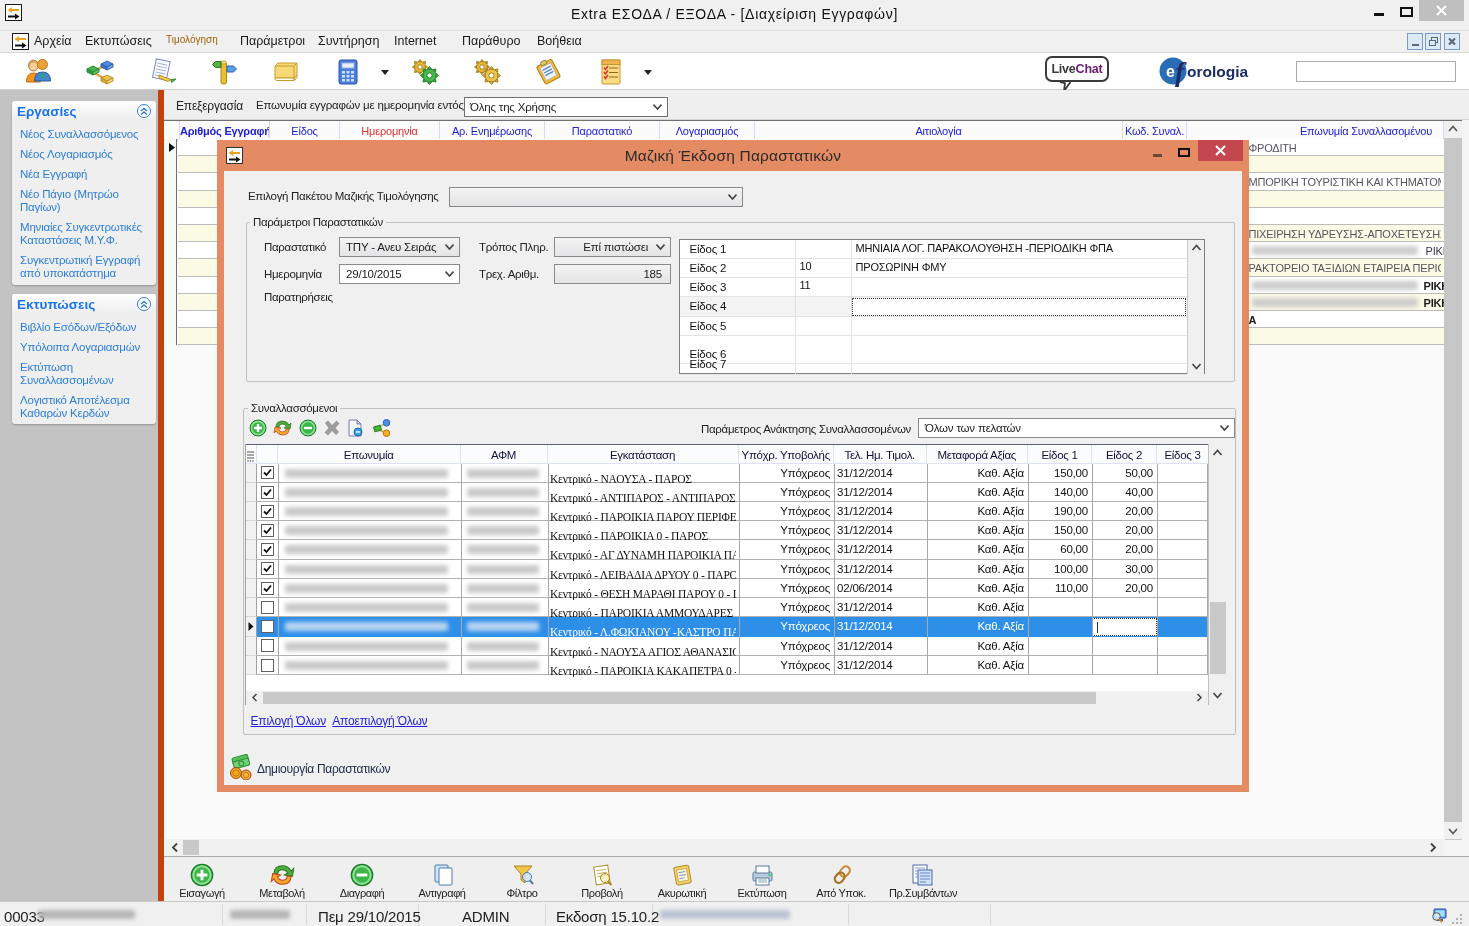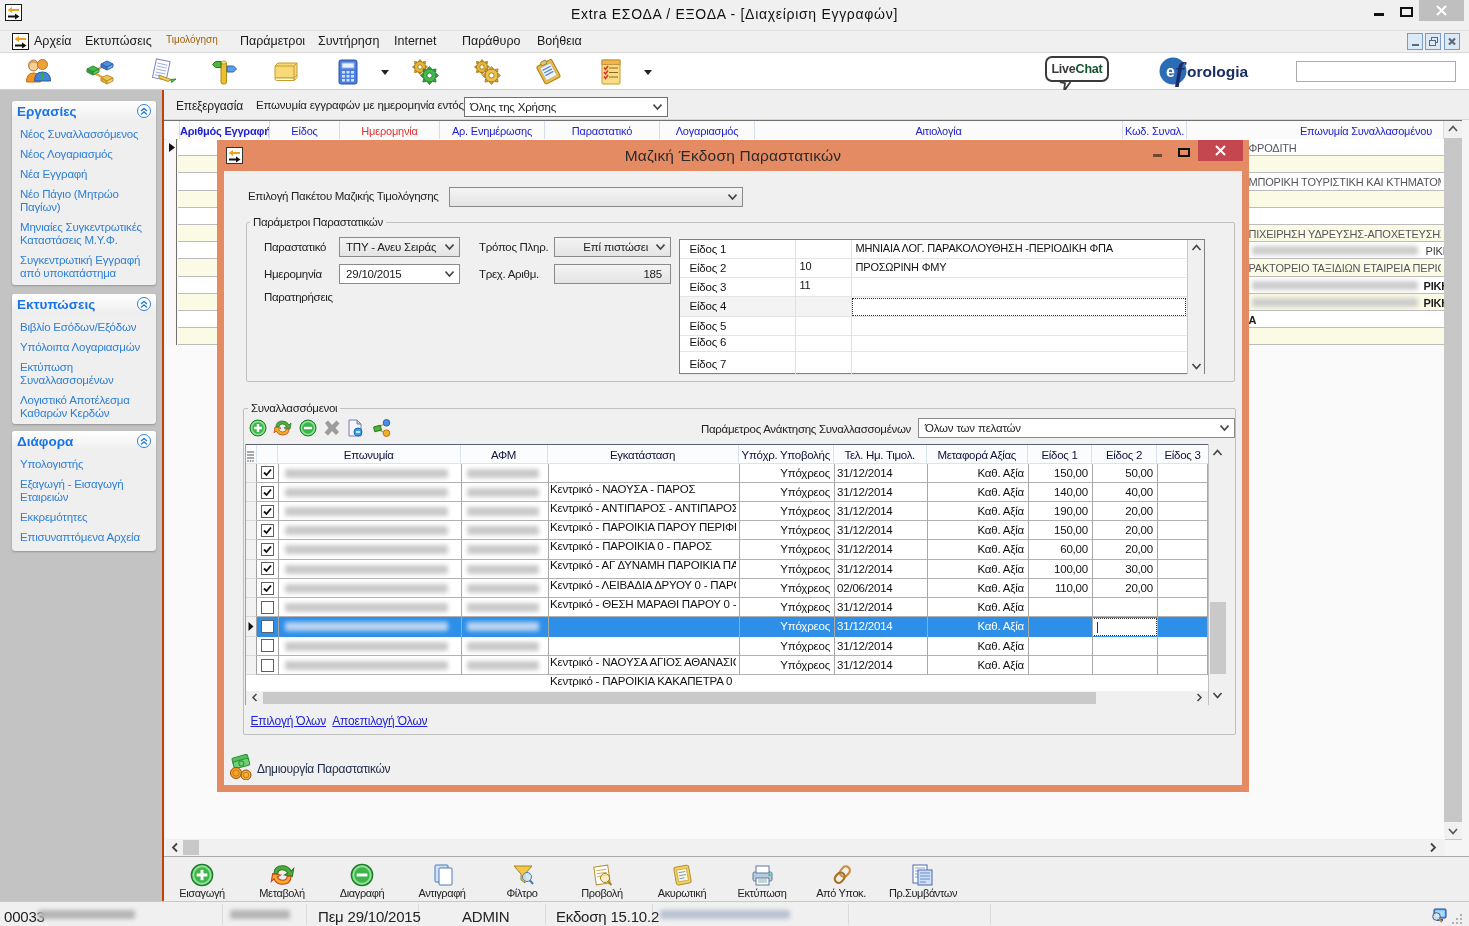--- a/index.html
+++ b/index.html
@@ -195,41 +195,41 @@
       <path d="M8 10.5 l1.5 2 l2.5-3.5 M8 15 l1.5 2 l2.5-3.5 M8 19.5 l1.5 2 l2.5-3.5" stroke="#d33" stroke-width="1.6" fill="none"></path>
     </svg>
   </div>
   <div class="abs" style="left:643px;top:16px;">
       <svg width="10" height="7" viewBox="0 0 10 7">
         <path d="M1 1 L9 1 L5 6 Z" fill="#222"></path>
       </svg>
     </div>
 
   <div class="abs" style="left:1045px;top:3px;width:64px;height:26px;border:2px solid #3a3a3a;border-radius:7px;background:#fff;text-align:center;font-size:12.5px;font-weight:bold;line-height:22px;letter-spacing:-0.2px;">
-    <span style="color:#3a3a3a;">Live</span><span style="color:#14532d;">Chat</span>
+    <span style="color:#3a3a3a;">Live</span><span style="color:#701a75;">Chat</span>
   </div>
   <div class="abs" style="left:1058px;top:29px;">
       <svg width="16" height="10" viewBox="0 0 16 10">
         <path d="M2 0 L14 0 L6 9 L7 2 Z" fill="#fff"></path>
         <path d="M2 0 L7 1.2 L6 9 L12.5 0" stroke="#3a3a3a" stroke-width="1.8" fill="none"></path>
       </svg>
     </div>
 
   <div class="abs" style="left:1156px;top:4px;width:110px;height:30px;">
     <svg width="110" height="30" viewBox="0 0 110 30">
       <circle cx="17" cy="14" r="13.5" fill="#2a6cb5"></circle>
       <text x="10" y="20" font-family="Liberation Sans" font-size="16" font-weight="bold" fill="#fff">e</text>
       <text x="19" y="24" font-family="Liberation Serif" font-size="28" font-style="italic" font-weight="bold" fill="#1c2d66">f</text>
       <text x="31" y="19.5" font-family="Liberation Sans" font-size="15.5" font-weight="bold" fill="#1c2d66">orologia</text>
     </svg>
   </div>
   <div class="abs" style="left:1296px;top:8px;width:160px;height:21px;background:#fff;border:1px solid #abacad;"></div>
 </div>
 
-<div class="abs" id="sidebar" style="left:0;top:90px;width:164px;height:811px;background:#c3c3c3;border-right:2px solid #c2410c;">
+<div class="abs" id="sidebar" style="left:0;top:90px;width:164px;height:811px;background:#c3c3c3;border-right:6px solid #c2410c;">
   <style>
     .panel { position:absolute; left:12px; width:144px; background:#efefef; border-radius:3px; box-shadow:0 1px 2px rgba(0,0,0,0.25); overflow:hidden; }
     .phead { height:20px; background:linear-gradient(#ffffff,#ededed); font-size:13.5px; font-weight:bold; color:#1874e8; padding:3px 0 0 5px; position:relative; }
     .chev { position:absolute; right:5px; top:3px; width:14px; height:14px; background:#fff; border:1px solid #2a7fd4; border-radius:50%; }
     .plinks { padding:7px 4px 8px 8px; }
     .plinks a { display:block; color:#2e7fd6; font-size:11.5px; letter-spacing:-0.2px; line-height:13px; text-decoration:none; margin-bottom:7px; }
   </style>
   <div class="panel" style="top:11px;height:184px;">
     <div class="phead">Εργασίες<span class="chev">
           <svg width="12" height="12" viewBox="0 0 12 12">
@@ -249,33 +249,20 @@
     <div class="phead">Εκτυπώσεις<span class="chev">
           <svg width="12" height="12" viewBox="0 0 12 12">
             <path d="M3 6 l3-2.5 L9 6 M3 9.5 L6 7 L9 9.5" stroke="#2a7fd4" stroke-width="1.4" fill="none"></path>
           </svg>
         </span></div>
     <div class="plinks">
       <a>Βιβλίο Εσόδων/Εξόδων</a>
       <a>Υπόλοιπα Λογαριασμών</a>
       <a>Εκτύπωση Συναλλασσομένων</a>
       <a>Λογιστικό Αποτέλεσμα Καθαρών Κερδών</a>
-    </div>
-  </div>
-  <div class="panel" style="top:341px;height:120px;">
-    <div class="phead">Διάφορα<span class="chev">
-          <svg width="12" height="12" viewBox="0 0 12 12">
-            <path d="M3 6 l3-2.5 L9 6 M3 9.5 L6 7 L9 9.5" stroke="#2a7fd4" stroke-width="1.4" fill="none"></path>
-          </svg>
-        </span></div>
-    <div class="plinks">
-      <a>Υπολογιστής</a>
-      <a>Εξαγωγή - Εισαγωγή Εταιρειών</a>
-      <a>Εκκρεμότητες</a>
-      <a>Επισυναπτόμενα Αρχεία</a>
     </div>
   </div>
 </div>
 
 <div class="abs" id="mdi" style="left:164px;top:90px;width:1305px;height:766px;background:#f5f5f5;">
 
   <div class="abs" style="left:0;top:0;width:1305px;height:30px;background:#efefef;border-bottom:1px solid #d5d5d5;">
     <div class="abs" style="left:12px;top:9px;font-size:12px;letter-spacing:-0.2px;color:#222;">Επεξεργασία</div>
     <div class="abs" style="left:92px;top:9px;font-size:11.5px;letter-spacing:-0.2px;color:#222;">Επωνυμία εγγραφών με ημερομηνία εντός</div>
     <div class="abs" style="left:300px;top:7px;width:204px;height:20px;background:#fff;border:1px solid #707070;font-size:11.5px;letter-spacing:-0.2px;color:#222;padding:3px 0 0 5px;">Όλης της Χρήσης
@@ -463,21 +450,21 @@
       <div class="erow" style="top:38.6px;">
           <b>Είδος 3</b>
         </div>
       <div class="erow" style="top:57.9px;background:#f3f3f3;">
           <b>Είδος 4</b>
           <div class="abs" style="left:172px;top:0.5px;width:334px;height:18px;background:#fff;border:1px dotted #333;"></div>
         </div>
       <div class="erow" style="top:77.2px;">
           <b>Είδος 5</b>
         </div>
-      <div class="erow" style="top:93px;">
+      <div class="erow" style="top:105px;">
           <b>Είδος 6</b>
         </div>
       <div class="erow" style="top:115.8px;">
           <b>Είδος 7</b>
         </div>
       <div class="abs" style="left:115.5px;top:0;width:1px;height:134px;background:#e0e0e0;"></div>
       <div class="abs" style="left:171.5px;top:0;width:1px;height:134px;background:#e0e0e0;"></div>
       <div class="abs" style="left:507px;top:0;width:17px;height:134px;background:#f0f0f0;border-left:1px solid #c8c8c8;">
         <svg width="17" height="16" viewBox="0 0 17 16" style="margin-top:1px;">
             <path d="M4.5 9 L8.5 4.5 L12.5 9" stroke="#444" stroke-width="1.6" fill="none"></path>
@@ -533,21 +520,21 @@
     <div id="dlgtable" class="abs" style="left:21px;top:273px;width:979.5px;height:260.5px;background:#fff;border-left:1px solid #a0a0a0;border-right:1px solid #c8c8c8;">
       <style>
         .dhead { position:absolute; left:0; top:0; width:979.5px; height:19.5px; background:#fbfcfe; border-top:1px solid #5a6070; }
         .dh { position:absolute; top:0; height:18.5px; font-size:11.5px; letter-spacing:-0.3px; white-space:nowrap; overflow:hidden; color:#10103a; text-align:center; padding-top:3.5px; border-right:1px solid #dbe3f2; border-bottom:1px solid #dbe3f2; }
         .drow { position:absolute; left:0; width:962px; height:19.23px; font-size:11.5px; letter-spacing:-0.2px; color:#111; }
         .drow .rb { position:absolute; left:10.5px; right:0; bottom:0; height:1px; background:#b2b2b2; }
         .dsel { position:absolute; left:0; top:0; width:10.5px; height:19.23px; background:#f2f2f2; border-right:1px solid #a0a0a0; border-bottom:1px solid #d8d8d8; }
         .dchk { position:absolute; left:15px; top:2.8px; width:13px; height:13px; background:#fff; border:1px solid #606060; }
         .bl1 { position:absolute; left:39px; top:5px; width:163px; height:9px; background:#c9c9c9; filter:blur(2px); border-radius:2px; }
         .bl2 { position:absolute; left:221px; top:5px; width:72px; height:9px; background:#c9c9c9; filter:blur(2px); border-radius:2px; }
-        .egk { position:absolute; left:304px; top:19px; white-space:nowrap; width:186px; overflow:hidden; }
+        .egk { position:absolute; left:304px; top:9px; white-space:nowrap; width:186px; overflow:hidden;font-family:Liberation Serif, serif; }
         .ypo { position:absolute; left:492px; width:92px; top:3px; text-align:right; }
         .tel { position:absolute; left:591px; top:3px; }
         .met { position:absolute; left:680px; width:98px; top:3px; text-align:right; }
         .e1 { position:absolute; left:782px; width:60px; top:3px; text-align:right; }
         .e2 { position:absolute; left:846px; width:61px; top:3px; text-align:right; }
         .vgl { position:absolute; top:19.5px; width:1px; height:211.5px; background:#a8a8a8; }
       </style>
       <div class="dhead">
         <div class="dh" style="left:0;width:10.5px;">
             <svg width="9" height="12" viewBox="0 0 9 12" style="margin:1px auto;">

